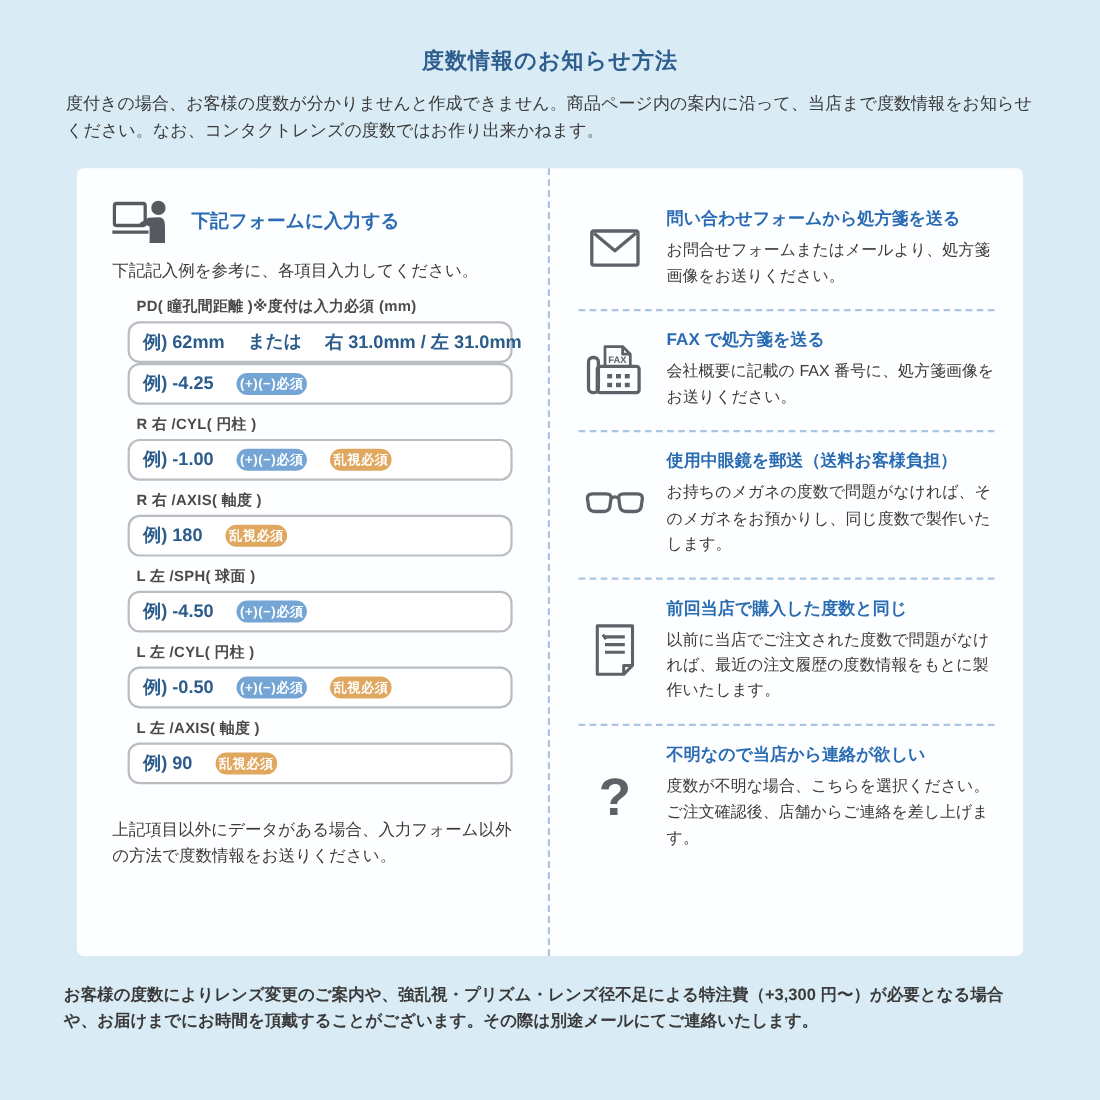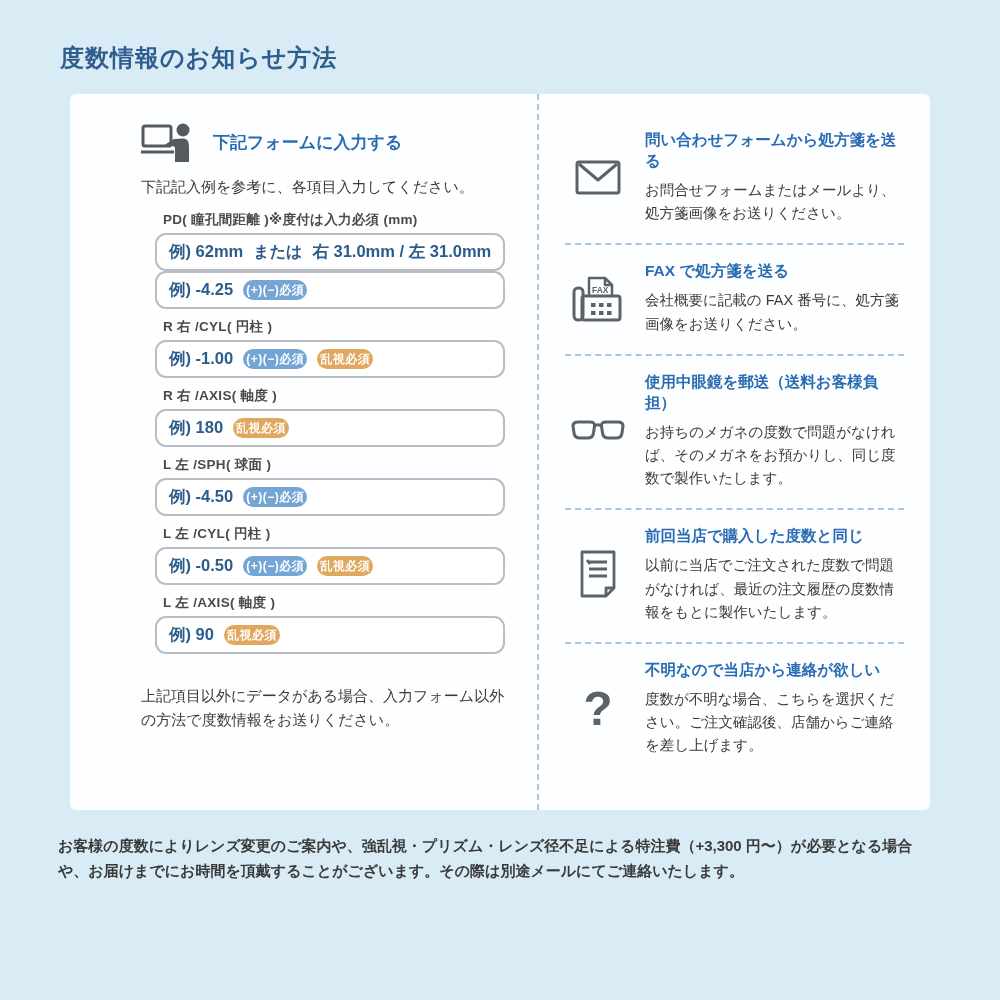--- a/index.html
+++ b/index.html
@@ -9,43 +9,42 @@
   }
   *{margin:0;padding:0;box-sizing:border-box;}
   html,body{width:1000px;height:1000px;}
   body{
     background:var(--background);
     font-family:"Liberation Sans","DejaVu Sans",sans-serif;
     color:var(--text);
     overflow:hidden;
   }
   .header{padding:42px 60px 0 60px;}
-  .page-title{font-size:24px;font-weight:bold;color:var(--heading);letter-spacing:1px;}
+  .page-title{font-size:20px;font-weight:bold;color:var(--heading);letter-spacing:1px;text-align:center;}
   .intro{margin-top:14px;font-size:15.5px;line-height:1.6;color:var(--text);}
   .card{
     width:860px;margin:20px auto 0 auto;background:var(--card);
     border-radius:6px;display:flex;min-height:716px;
   }
   .left-col{
     width:430px;padding:28px 26px 20px 20px;
     border-right:2px dashed var(--divider);
-    margin-left:39px;
   }
   .right-col{width:430px;padding:20px 26px 14px 26px;}
 
   
   .form-header{display:flex;align-items:center;gap:20px;padding-left:12px;}
   .form-header .hdr-icon{color:#555a60;flex:0 0 auto;display:flex;}
   .form-title{font-size:17px;font-weight:bold;color:var(--accent_blue);}
   .form-intro{margin:16px 0 14px 12px;font-size:15px;color:var(--text);}
   .fields{margin-left:26px;margin-right:6px;}
   .field-label{font-size:13.5px;font-weight:bold;color:#4a4a4a;margin:9px 0 4px 8px;letter-spacing:0.3px;}
   .input-box{
     background:#fff;border:2px solid var(--box_border);border-radius:11px;
-    height:38px;display:flex;align-items:center;gap:10px;padding:0 12px;white-space:nowrap;
+    height:38px;display:flex;align-items:center;gap:21px;padding:0 12px;white-space:nowrap;
   }
   .ex-main{color:var(--example_text);font-weight:bold;font-size:16.5px;}
   .ex-note{color:var(--example_text);font-weight:bold;font-size:16px;}
   .ex-suffix{color:var(--example_text);font-weight:bold;font-size:16.5px;}
   .pill{
     border-radius:999px;color:#fff;font-size:12px;font-weight:bold;
     padding:4px 3px;line-height:1;letter-spacing:0.5px;flex:0 0 auto;
   }
   .pill-blue{background:var(--pill_blue);}
   .pill-orange{background:var(--pill_orange);}
@@ -63,20 +62,21 @@
   .method-desc{font-size:14.5px;line-height:1.6;color:var(--text);}
   .qmark{font-size:48px;font-weight:bold;color:var(--icon_gray);font-family:"Liberation Sans",sans-serif;}
 
   .footer{padding:24px 58px 0 58px;font-size:15px;line-height:1.65;color:var(--text);font-weight:bold;}
 </style>
 </head>
 <body>
 
 <div class="header">
   <h1 class="page-title">度数情報のお知らせ方法</h1>
+  <p class="intro">度付きの場合、お客様の度数が分かりませんと作成できません。商品ページ内の案内に沿って、当店まで度数情報をお知らせください。なお、コンタクトレンズの度数ではお作り出来かねます。</p>
 </div>
 
 <div class="card">
   <div class="left-col">
     <div class="form-header">
       <span class="hdr-icon">
         <svg width="52" height="40" viewBox="0 0 52 40" aria-hidden="true">
           <rect x="2" y="4" width="28" height="20" rx="2" fill="none" stroke="#555a60" stroke-width="3"></rect>
           <path d="M0 30 H33" stroke="#555a60" stroke-width="3" fill="none"></path>
           <circle cx="42" cy="8" r="6.5" fill="#555a60"></circle>

